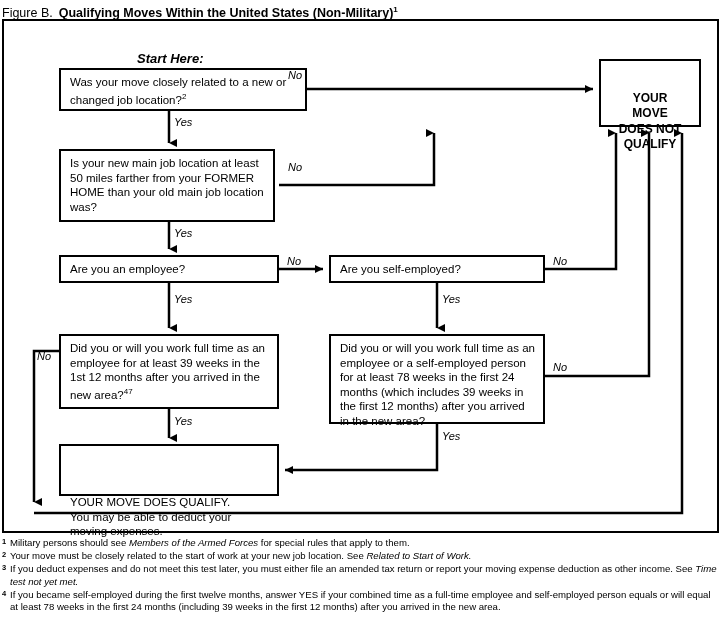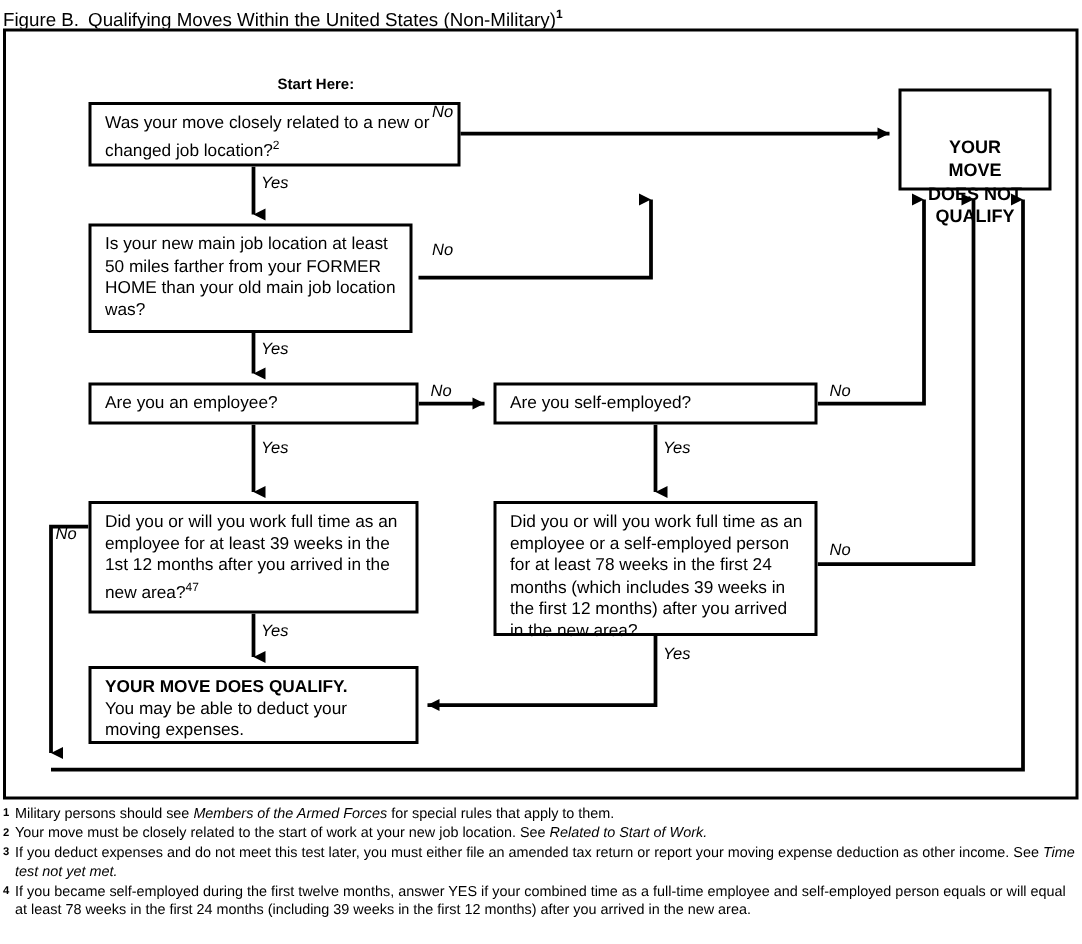--- a/index.html
+++ b/index.html
@@ -22,21 +22,21 @@
     left: 2px;
     top: 2px;
     font-size: 12.5px;
     white-space: nowrap;
     line-height: 15px;
   }
   #figure-title .fig-label {
     font-weight: normal;
   }
   #figure-title .fig-name {
-    font-weight: normal;
+    font-weight: bold;
     margin-left: 6px;
   }
   #figure-title .sup {
     font-size: 8px;
     vertical-align: super;
     font-weight: bold;
   }
 
   
   #chart-frame {
@@ -75,22 +75,23 @@
   }
   .flow-box.result-box {
     text-align: center;
     font-weight: bold;
     font-size: 12px;
     line-height: 15.5px;
     padding: 14px 4px;
     white-space: pre-line;
   }
   .flow-box .headline {
-    font-weight: bold;
+    font-weight: normal;
     display: block;
+    margin-top: 44px;
   }
 
   #box-q1 { left: 55px; top: 47px; width: 248px; height: 43px; }
   #box-q2 { left: 55px; top: 128px; width: 216px; height: 73px; }
   #box-q3a { left: 55px; top: 234px; width: 220px; height: 28px; }
   #box-q3b { left: 325px; top: 234px; width: 216px; height: 28px; }
   #box-q4a { left: 55px; top: 313px; width: 220px; height: 75px; }
   #box-q4b { left: 325px; top: 313px; width: 216px; height: 90px; }
   #box-qualify { left: 55px; top: 423px; width: 220px; height: 52px; }
   #box-not-qualify { left: 595px; top: 38px; width: 102px; height: 68px; }
@@ -100,24 +101,24 @@
     position: absolute;
     font-size: 11px;
     font-style: italic;
     line-height: 12px;
     white-space: nowrap;
   }
   #start-here-label {
     position: absolute;
     left: 133px;
     top: 30px;
-    font-size: 10px;
+    font-size: 13px;
+    font-style: italic;
     font-weight: bold;
     white-space: nowrap;
-    margin-left: 48px;
   }
 
   #lbl-q1-no   { left: 284px; top: 48px; }
   #lbl-q1-yes  { left: 170px; top: 95px; }
   #lbl-q2-no   { left: 284px; top: 140px; }
   #lbl-q2-yes  { left: 170px; top: 206px; }
   #lbl-q3a-no  { left: 283px; top: 234px; }
   #lbl-q3a-yes { left: 170px; top: 272px; }
   #lbl-q3b-no  { left: 549px; top: 234px; }
   #lbl-q3b-yes { left: 438px; top: 272px; }

